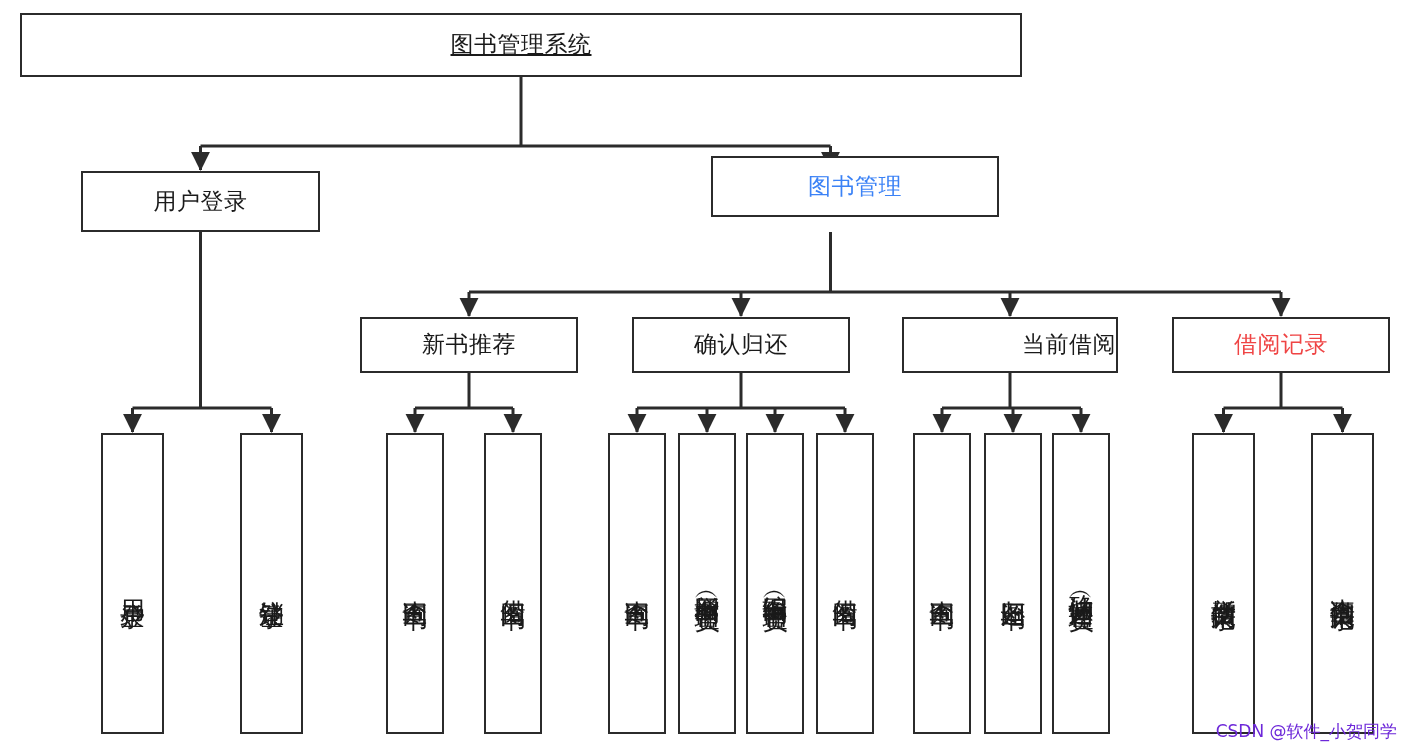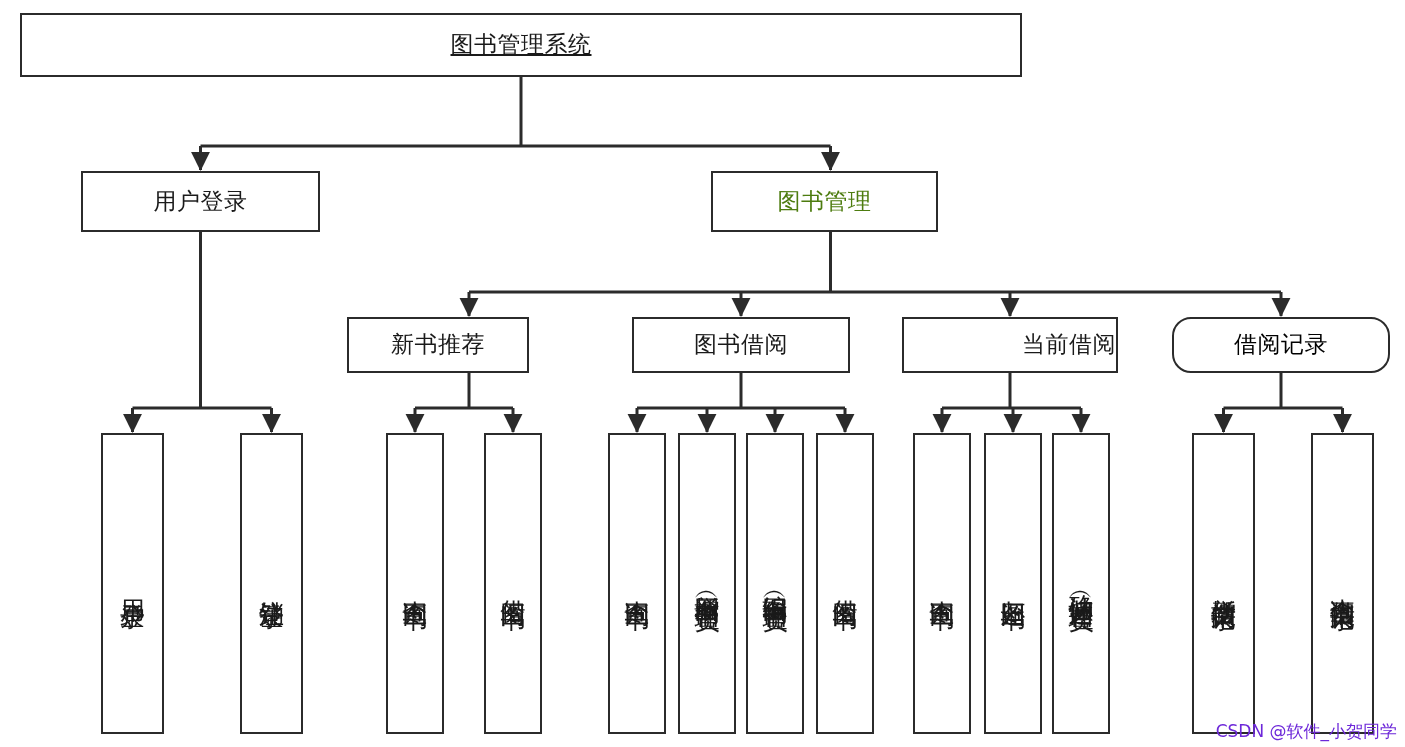--- a/index.html
+++ b/index.html
@@ -117,33 +117,33 @@
       </g>
   </svg>
 
   <div id="nodes-layer">
       <div class="node h" style="left: 20px; top: 13px; width: 1002px; height: 64px; border-color: rgb(43, 43, 43); background: rgb(255, 255, 255); color: rgb(26, 26, 26); text-decoration: underline;">
         <span class="label">图书管理系统</span>
       </div>
       <div class="node h" style="left: 81px; top: 171px; width: 239px; height: 61px; border-color: rgb(43, 43, 43); background: rgb(255, 255, 255); color: rgb(26, 26, 26);">
         <span class="label">用户登录</span>
       </div>
-      <div class="node h" style="left: 711px; top: 171px; width: 227px; height: 61px; border-color: rgb(43, 43, 43); background: rgb(255, 255, 255); color: #4d7c0f;">
+      <div class="node h" style="left: 711px; top: 156px; width: 288px; height: 61px; border-color: rgb(43, 43, 43); background: rgb(255, 255, 255); color: #3b82f6;">
         <span class="label">图书管理</span>
       </div>
-      <div class="node h" style="left: 347px; top: 317px; width: 182px; height: 56px; border-color: rgb(43, 43, 43); background: rgb(255, 255, 255); color: rgb(26, 26, 26);">
+      <div class="node h" style="left: 360px; top: 317px; width: 218px; height: 56px; border-color: rgb(43, 43, 43); background: rgb(255, 255, 255); color: rgb(26, 26, 26);">
         <span class="label">新书推荐</span>
       </div>
       <div class="node h" style="left: 632px; top: 317px; width: 218px; height: 56px; border-color: rgb(43, 43, 43); background: rgb(255, 255, 255); color: rgb(26, 26, 26);">
-        <span class="label">图书借阅</span>
+        <span class="label">确认归还</span>
       </div>
       <div class="node h" style="left: 902px; top: 317px; width: 216px; height: 56px; border-color: rgb(43, 43, 43); background: rgb(255, 255, 255); color: rgb(26, 26, 26); justify-content: flex-end;">
         <span class="label">当前借阅</span>
       </div>
-      <div class="node h" style="left: 1172px; top: 317px; width: 218px; height: 56px; border-color: rgb(43, 43, 43); background: rgb(255, 255, 255); color: #000000; border-radius: 19px;">
+      <div class="node h" style="left: 1172px; top: 317px; width: 218px; height: 56px; border-color: rgb(43, 43, 43); background: rgb(255, 255, 255); color: #ef4444;">
         <span class="label">借阅记录</span>
       </div>
       <div class="node v" style="left: 101px; top: 433px; width: 63px; height: 301px; border-color: rgb(43, 43, 43); background: rgb(255, 255, 255); color: rgb(26, 26, 26);">
         <span class="label">用户登录</span>
       </div>
       <div class="node v" style="left: 240px; top: 433px; width: 63px; height: 301px; border-color: rgb(43, 43, 43); background: rgb(255, 255, 255); color: rgb(26, 26, 26);">
         <span class="label">注销登录</span>
       </div>
       <div class="node v" style="left: 386px; top: 433px; width: 58px; height: 301px; border-color: rgb(43, 43, 43); background: rgb(255, 255, 255); color: rgb(26, 26, 26);">
         <span class="label">查询图书</span>

